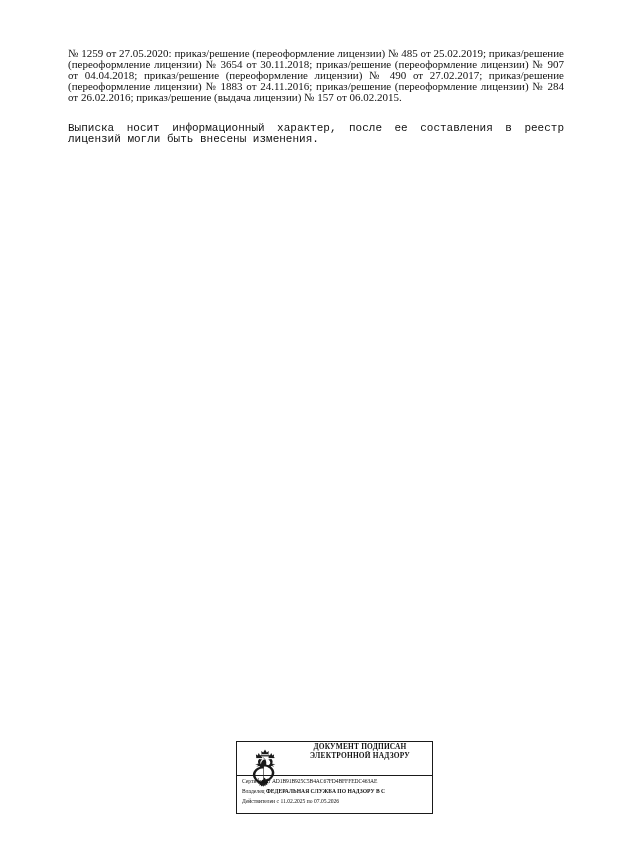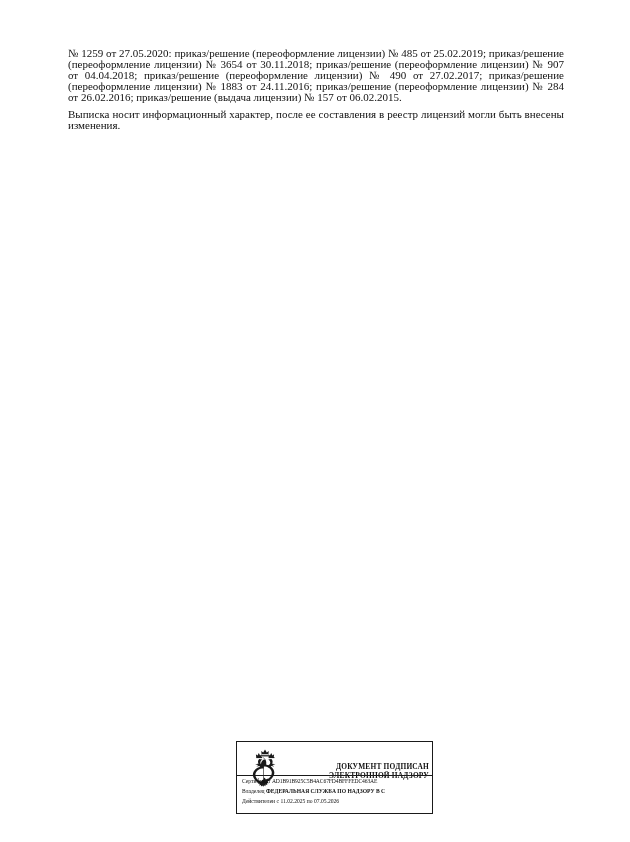--- a/index.html
+++ b/index.html
@@ -30,21 +30,22 @@
   }
   .para {
     font-size: 11px;
     line-height: 11px;
     text-align: justify;
     text-align-last: left;
     margin: 0;
     color: #111111;
   }
   .para + .para {
-    margin-top: 6px;
+    margin-top: 20px;
+    font-family: Liberation Mono, monospace;
   }
   .stamp {
     position: absolute;
     left: 236px;
     top: 741px;
     width: 197px;
     height: 73px;
     border: 1.2px solid #1a1a1a;
     box-sizing: border-box;
     background: #ffffff;
@@ -58,23 +59,23 @@
   .emblem {
     position: absolute;
     left: 6px;
     top: 6px;
     width: 44px;
     height: 44px;
   }
   .stamp-title {
     position: absolute;
     left: 54px;
-    top: 20px;
+    top: 0;
     width: 138px;
-    text-align: right;
+    text-align: center;
     font-size: 7.4px;
     line-height: 9.2px;
     font-weight: bold;
     letter-spacing: 0.2px;
     color: #111111;
   }
   .stamp-divider {
     position: absolute;
     left: 0;
     right: 0;

